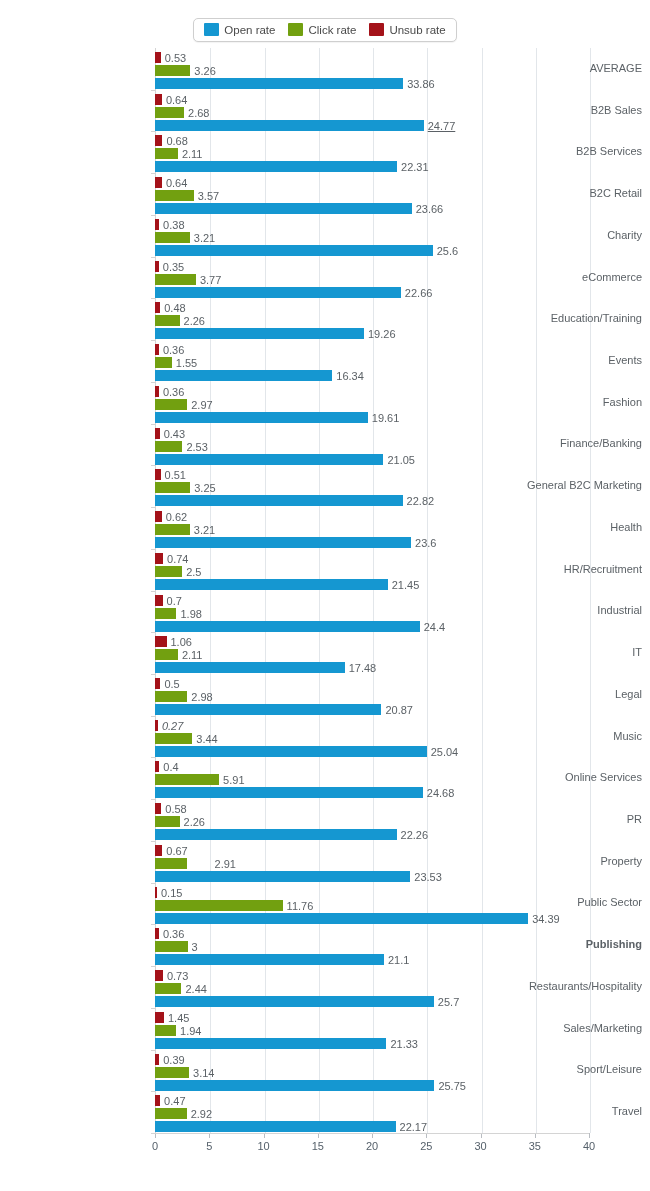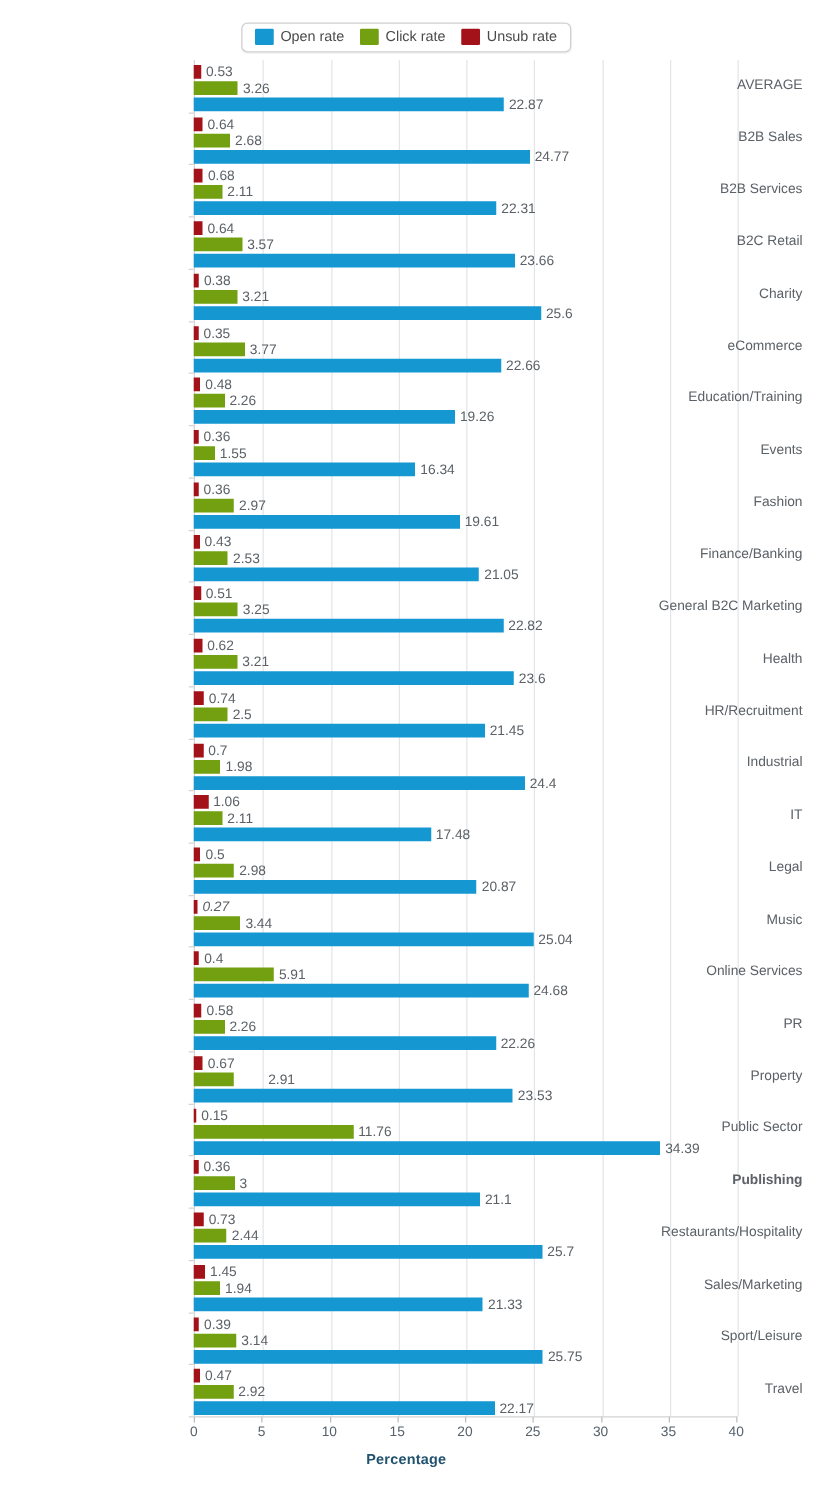--- a/index.html
+++ b/index.html
@@ -123,29 +123,29 @@
       <div class="tick-label" style="left: 534.75px;">35</div>
       <div class="tick" style="left: 589px;"></div>
       <div class="tick-label" style="left: 589px;">40</div>
       <div class="group-sep" style="top: 89.7308px;"></div>
       <div class="cat-label" style="top: 61.8654px;">AVERAGE</div>
       <div class="bar bar-unsub" style="top: 52px; left: 155px; width: 5.7505px; height: 11px;"></div>
       <div class="bar-value" style="top: 53px; left: 164.75px;">0.53</div>
       <div class="bar bar-click" style="top: 65px; left: 155px; width: 35.371px; height: 11px;"></div>
       <div class="bar-value" style="top: 66px; left: 194.371px;">3.26</div>
       <div class="bar bar-open" style="top: 78px; left: 155px; width: 248.139px; height: 11px;"></div>
-      <div class="bar-value" style="top: 79px; left: 407.139px;">22.87</div>
+      <div class="bar-value" style="top: 79px; left: 407.139px;">33.86</div>
       <div class="group-sep" style="top: 131.462px;"></div>
       <div class="cat-label" style="top: 103.596px;">B2B Sales</div>
       <div class="bar bar-unsub" style="top: 93.7308px; left: 155px; width: 6.944px; height: 11px;"></div>
       <div class="bar-value" style="top: 94.7308px; left: 165.944px;">0.64</div>
       <div class="bar bar-click" style="top: 106.731px; left: 155px; width: 29.078px; height: 11px;"></div>
       <div class="bar-value" style="top: 107.731px; left: 188.078px;">2.68</div>
       <div class="bar bar-open" style="top: 119.731px; left: 155px; width: 268.755px; height: 11px;"></div>
-      <div class="bar-value" style="top: 120.731px; left: 427.755px;">24.77</div>
+      <div class="bar-value" style="top: 120.731px; left: 427.755px; text-decoration: underline;">24.77</div>
       <div class="group-sep" style="top: 173.192px;"></div>
       <div class="cat-label" style="top: 145.327px;">B2B Services</div>
       <div class="bar bar-unsub" style="top: 135.462px; left: 155px; width: 7.378px; height: 11px;"></div>
       <div class="bar-value" style="top: 136.462px; left: 166.378px;">0.68</div>
       <div class="bar bar-click" style="top: 148.462px; left: 155px; width: 22.8935px; height: 11px;"></div>
       <div class="bar-value" style="top: 149.462px; left: 181.893px;">2.11</div>
       <div class="bar bar-open" style="top: 161.462px; left: 155px; width: 242.063px; height: 11px;"></div>
       <div class="bar-value" style="top: 162.462px; left: 401.063px;">22.31</div>
       <div class="group-sep" style="top: 214.923px;"></div>
       <div class="cat-label" style="top: 187.058px;">B2C Retail</div>
@@ -328,14 +328,13 @@
       <div class="bar bar-unsub" style="top: 1095.27px; left: 155px; width: 5.0995px; height: 11px;"></div>
       <div class="bar-value" style="top: 1096.27px; left: 164.1px;">0.47</div>
       <div class="bar bar-click" style="top: 1108.27px; left: 155px; width: 31.682px; height: 11px;"></div>
       <div class="bar-value" style="top: 1109.27px; left: 190.682px;">2.92</div>
       <div class="bar bar-open" style="top: 1121.27px; left: 155px; width: 240.544px; height: 11px;"></div>
       <div class="bar-value" style="top: 1122.27px; left: 399.544px;">22.17</div>
     </div>
 
   <div class="axis-bottom"></div>
 
-  <div class="axis-title">Percentage</div>
 </div>
 
 </body></html>

